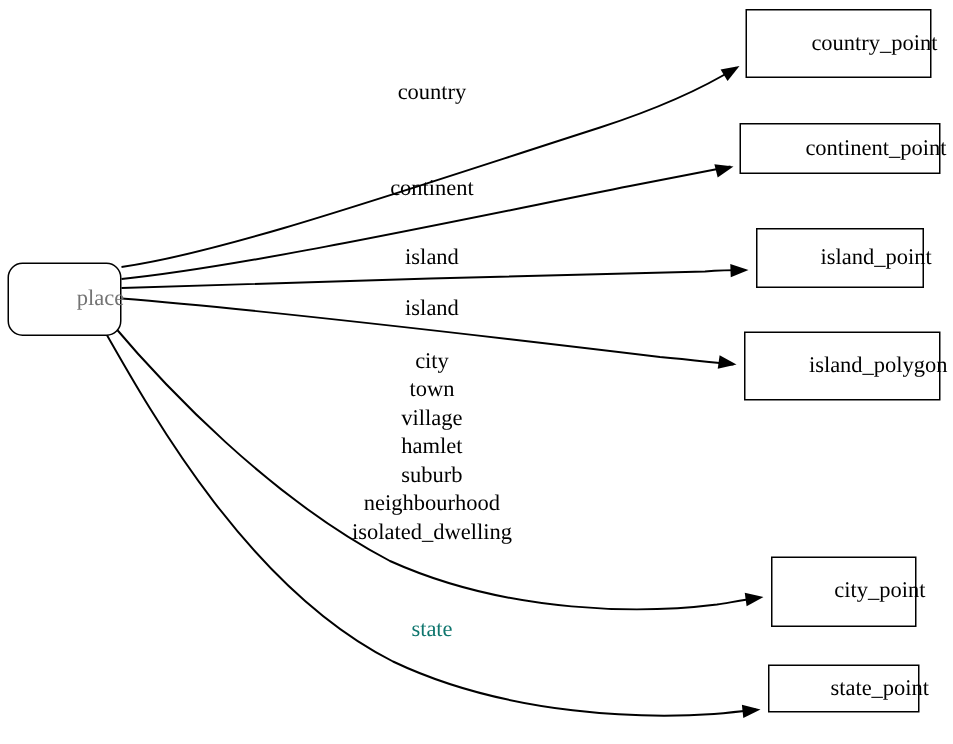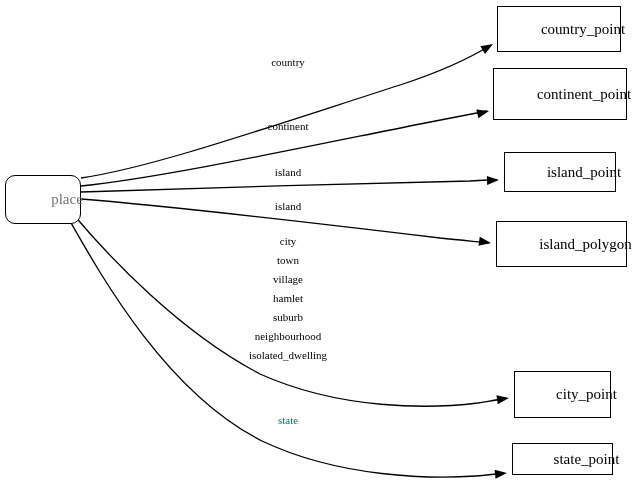--- a/index.html
+++ b/index.html
@@ -34,21 +34,21 @@
     font-family: "Liberation Serif", "DejaVu Serif", serif;
     font-size: 15px;
     color: #000000;
     white-space: nowrap;
     z-index: 3;
     padding-left: 48px;
   }
   .edge-label {
     position: absolute;
     font-family: "Liberation Serif", "DejaVu Serif", serif;
-    font-size: 11px;
+    font-size: 15px;
     color: #000000;
     text-align: center;
     white-space: pre;
     line-height: 19px;
     background: transparent;
     z-index: 2;
     transform: translateX(-50%);
   }
 </style>
 </head>
@@ -75,21 +75,21 @@
       </g>
   </svg>
 
   <div id="nodes-layer">
       <div class="node-box" style="left: 5px; top: 175px; width: 76px; height: 49px; border-color: rgb(0, 0, 0); color: #737373; border-radius: 10px;">
         <span>place</span>
       </div>
       <div class="node-box" style="left: 497px; top: 6px; width: 124px; height: 46px; border-color: rgb(0, 0, 0); color: rgb(0, 0, 0);">
         <span>country_point</span>
       </div>
-      <div class="node-box" style="left: 493px; top: 68px; width: 134px; height: 52px; border-color: rgb(0, 0, 0); color: rgb(0, 0, 0); font-family: Liberation Serif, serif;">
+      <div class="node-box" style="left: 493px; top: 82px; width: 134px; height: 34px; border-color: rgb(0, 0, 0); color: rgb(0, 0, 0); font-family: Liberation Serif, serif;">
         <span>continent_point</span>
       </div>
       <div class="node-box" style="left: 504px; top: 152px; width: 112px; height: 40px; border-color: rgb(0, 0, 0); color: rgb(0, 0, 0);">
         <span>island_point</span>
       </div>
       <div class="node-box" style="left: 496px; top: 221px; width: 131px; height: 46px; border-color: rgb(0, 0, 0); color: rgb(0, 0, 0);">
         <span>island_polygon</span>
       </div>
       <div class="node-box" style="left: 514px; top: 371px; width: 97px; height: 47px; border-color: rgb(0, 0, 0); color: rgb(0, 0, 0);">
         <span>city_point</span>

